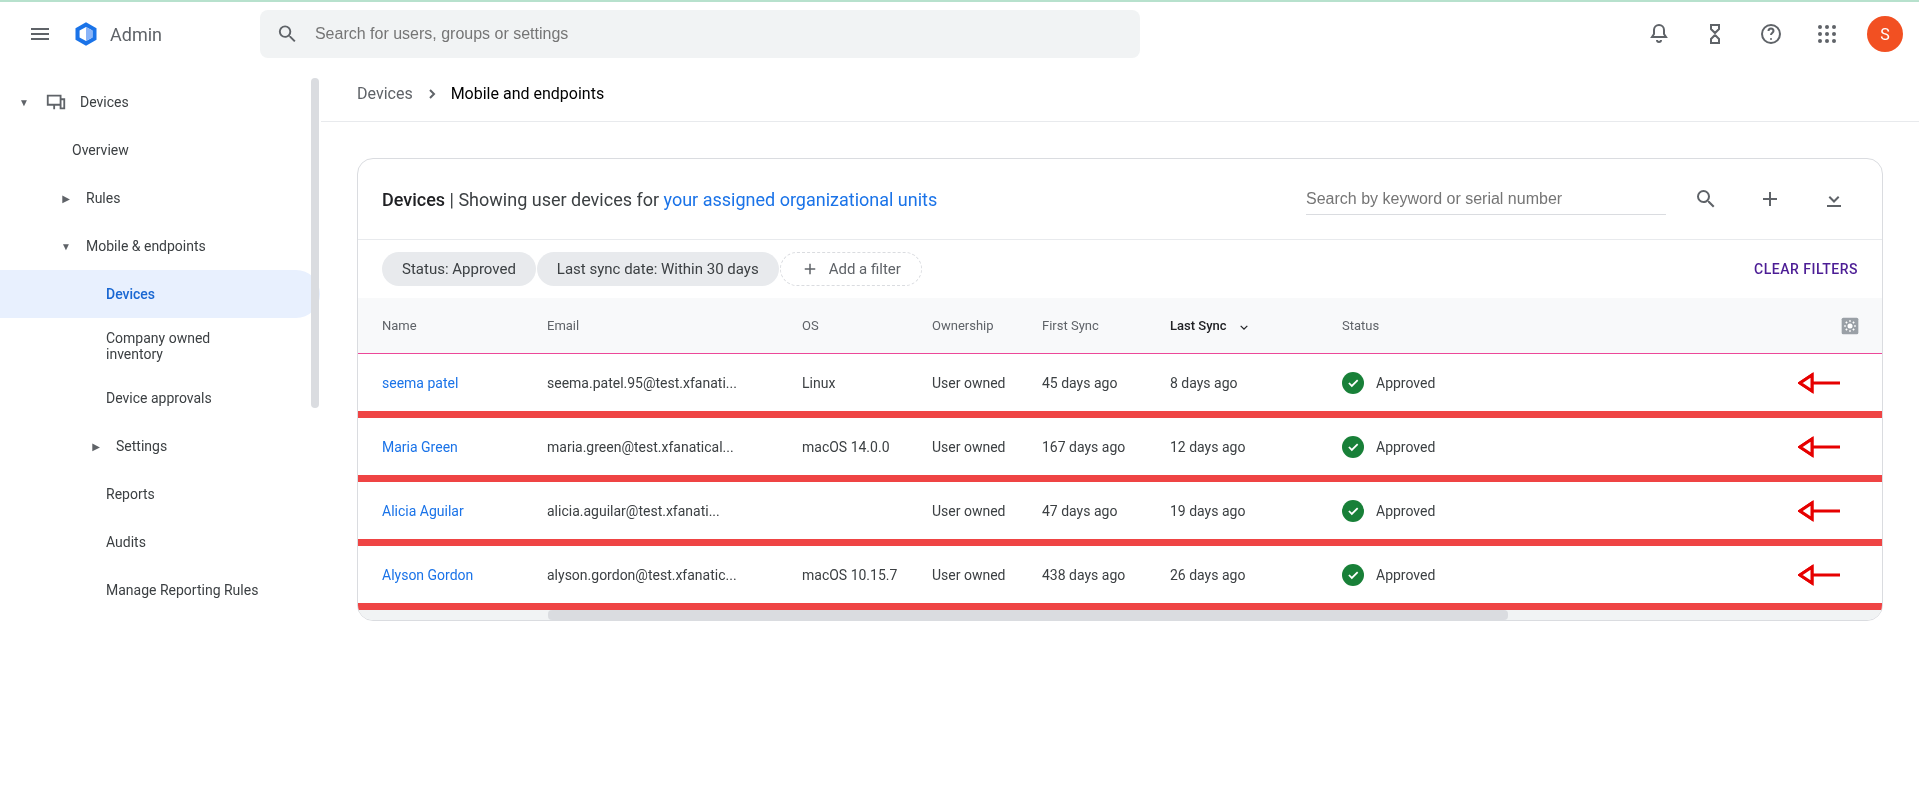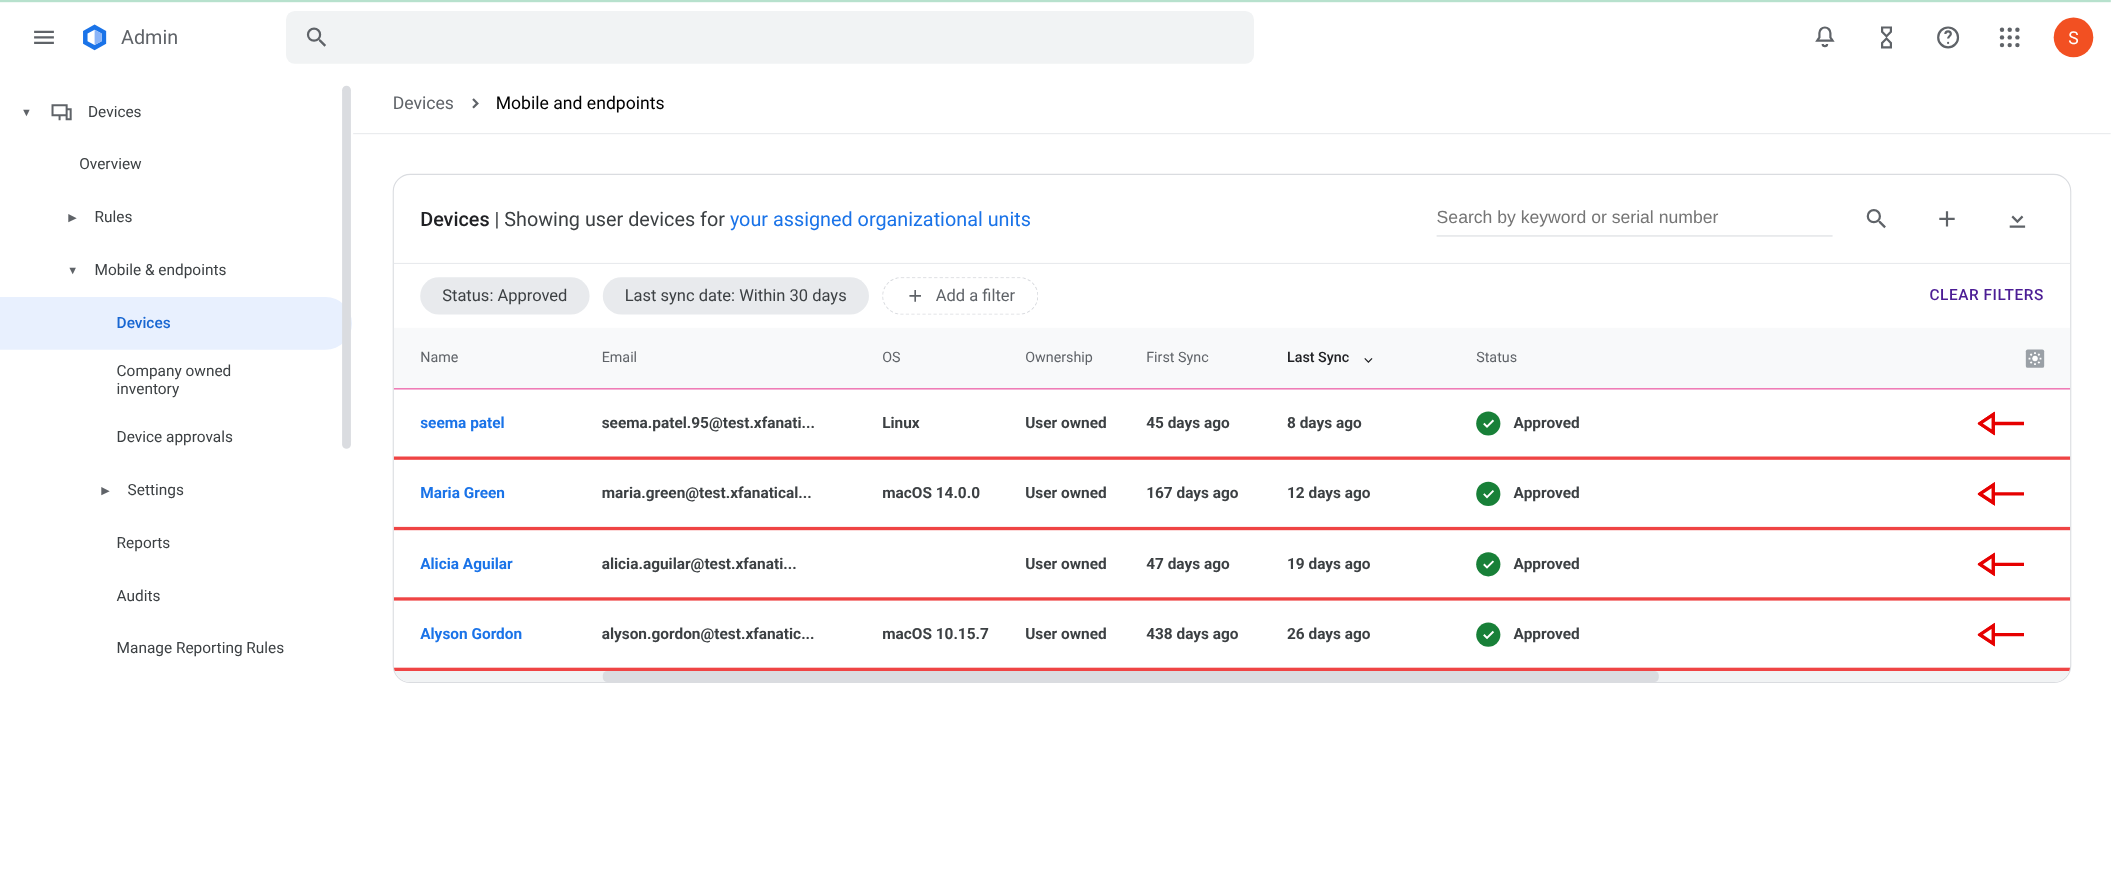--- a/index.html
+++ b/index.html
@@ -39,39 +39,39 @@
   .breadcrumb .current { color: #000000; }
   .content-pad { padding: 36px 36px 0 36px; flex: 1; display: flex; flex-direction: column; }
   .panel { border: 1px solid #dadce0; border-radius: 16px; overflow: hidden; }
   .panel-header { padding: 16px 24px; display: flex; align-items: center; gap: 24px; border-bottom: 1px solid #e8eaed; }
   .panel-title-wrap { font-size: 18px; color: #3c4043; max-width: 560px; line-height: 1.5; }
   .panel-title-wrap .devices-bold { font-weight: 500; color: #202124; }
   .panel-title-wrap .link { color: #1a73e8; }
   .panel-header-right { margin-left: auto; display: flex; align-items: center; gap: 16px; }
   .panel-search { border: none; border-bottom: 1px solid #dadce0; font-size: 16px; color: #5f6368; background: transparent; width: 360px; padding: 6px 0; outline: none; }
   
-  .filter-bar { padding: 12px 24px; display: flex; align-items: center; gap: 12px; }
+  .filter-bar { padding: 12px 24px; display: flex; align-items: center; gap: 1px; }
   .chip { background: #e8eaed; color: #3c4043; padding: 8px 20px; border-radius: 20px; font-size: 15px; cursor: pointer; }
   .chip-outline { border: 1px dashed #dadce0; background: transparent; display: flex; align-items: center; gap: 10px; padding: 7px 20px; border-radius: 20px; color: #5f6368; font-size: 15px; cursor: pointer; }
   .clear-filters { margin-left: auto; color: #4c1d95; font-size: 14px; letter-spacing: 0.5px; font-weight: 500; cursor: pointer; }
 
   
   .table { width: 100%; }
   .thead { background: #f8f9fa; display: flex; padding: 0 24px; height: 56px; align-items: center; border-bottom: 1px solid #ec4899; color: #5f6368; font-size: 13px; position: relative; }
   .th, .td { padding-right: 16px; }
   .col-name { width: 165px; }
   .col-email { width: 255px; }
   .col-os { width: 130px; }
   .col-own { width: 110px; }
   .col-first { width: 128px; }
   .col-last { width: 172px; }
   .col-status { width: 170px; display: flex; align-items: center; gap: 12px; }
   .th.col-last { color: #202124; font-weight: 500; display: flex; align-items: center; gap: 10px; }
   .gear-th { position: absolute; right: 22px; color: #5f6368; cursor: pointer; }
-  .tr { display: flex; padding: 0 24px; height: 64px; align-items: center; border-bottom: 3px solid #ef4444; font-size: 14px; color: #3c4043; position: relative; font-weight: bold; }
+  .tr { display: flex; padding: 0 24px; height: 64px; align-items: center; border-bottom: 7px solid #ef4444; font-size: 14px; color: #3c4043; position: relative; }
   .tr .col-name { color: #1a73e8; }
   .status-check { width: 22px; height: 22px; border-radius: 50%; background: #188038; display: inline-flex; align-items: center; justify-content: center; }
   .arrow-annot { position: absolute; right: 40px; }
   .hscroll { height: 10px; background: #f1f3f4; position: relative; }
   .hscroll-thumb { position: absolute; left: 190px; width: 960px; top: 0; bottom: 0; background: #dadce0; border-radius: 4px; }
 
   svg { display: block; }
 </style>
 </head>
 <body>
@@ -89,20 +89,21 @@
         <polygon points="12,2 21,7 21,17 12,22 3,17 3,7" fill="#1a73e8"></polygon>
         <polygon points="12,6 17.5,9 17.5,15 12,18 6.5,15 6.5,9" fill="#fff"></polygon>
         <polygon points="12,6 17.5,9 17.5,15 12,18" fill="#8ab4f8"></polygon>
       </svg>
       <span class="logo-text">Admin</span>
     </div>
     <div class="search-bar">
       <svg width="24" height="24" viewBox="0 0 24 24">
           <path fill="#5f6368" d="M15.5 14h-.79l-.28-.27A6.471 6.471 0 0016 9.5 6.5 6.5 0 109.5 16c1.61 0 3.09-.59 4.23-1.57l.27.28v.79l5 4.99L20.49 19l-4.99-5zM9.5 14A4.5 4.5 0 119.5 5a4.5 4.5 0 010 9z"></path>
         </svg>
+      <input type="text" placeholder="Search for users, groups or settings" style="">
     </div>
     <div class="top-right">
       <div class="icon-btn">
         <svg width="24" height="24" viewBox="0 0 24 24">
             <path fill="none" stroke="#5f6368" stroke-width="2" d="M12 3a5 5 0 015 5v4l2 3H5l2-3V8a5 5 0 015-5zM10 18a2 2 0 004 0"></path>
           </svg>
       </div>
       <div class="icon-btn">
         <svg width="24" height="24" viewBox="0 0 24 24">
             <path fill="none" stroke="#5f6368" stroke-width="2" d="M7 3h10M7 21h10M8 3v4l4 4 4-4V3M8 21v-4l4-4 4 4v4"></path>

